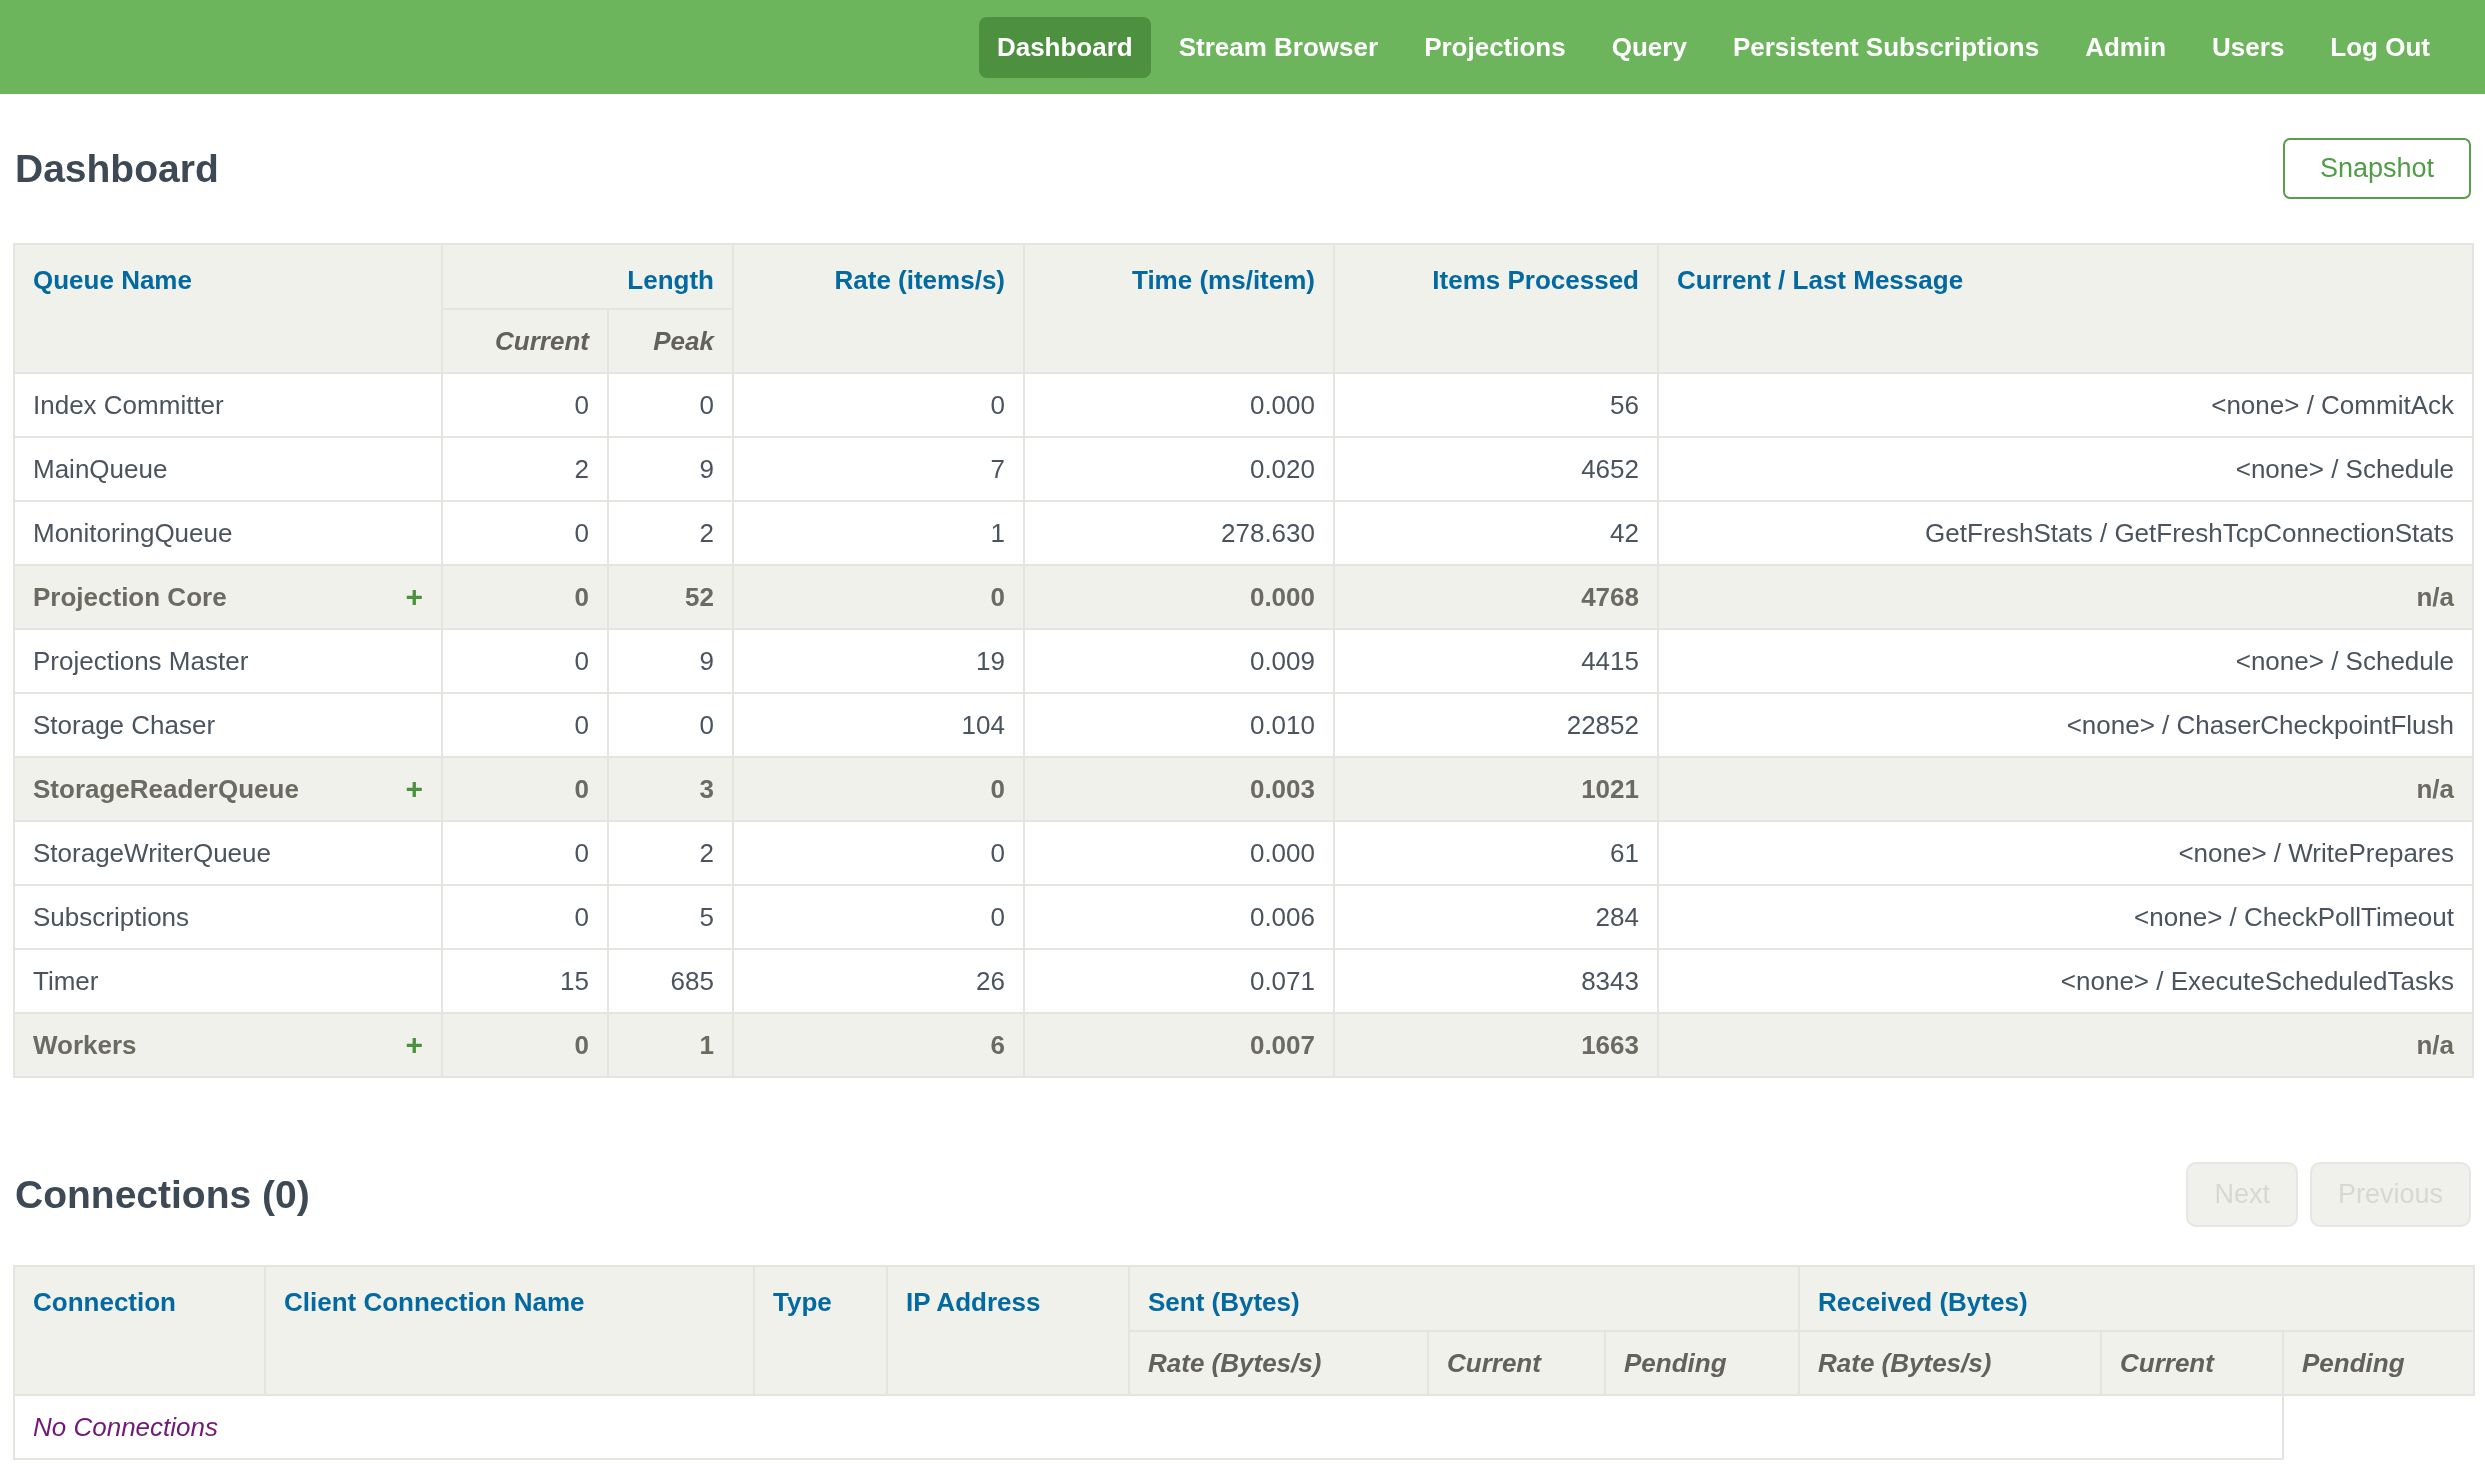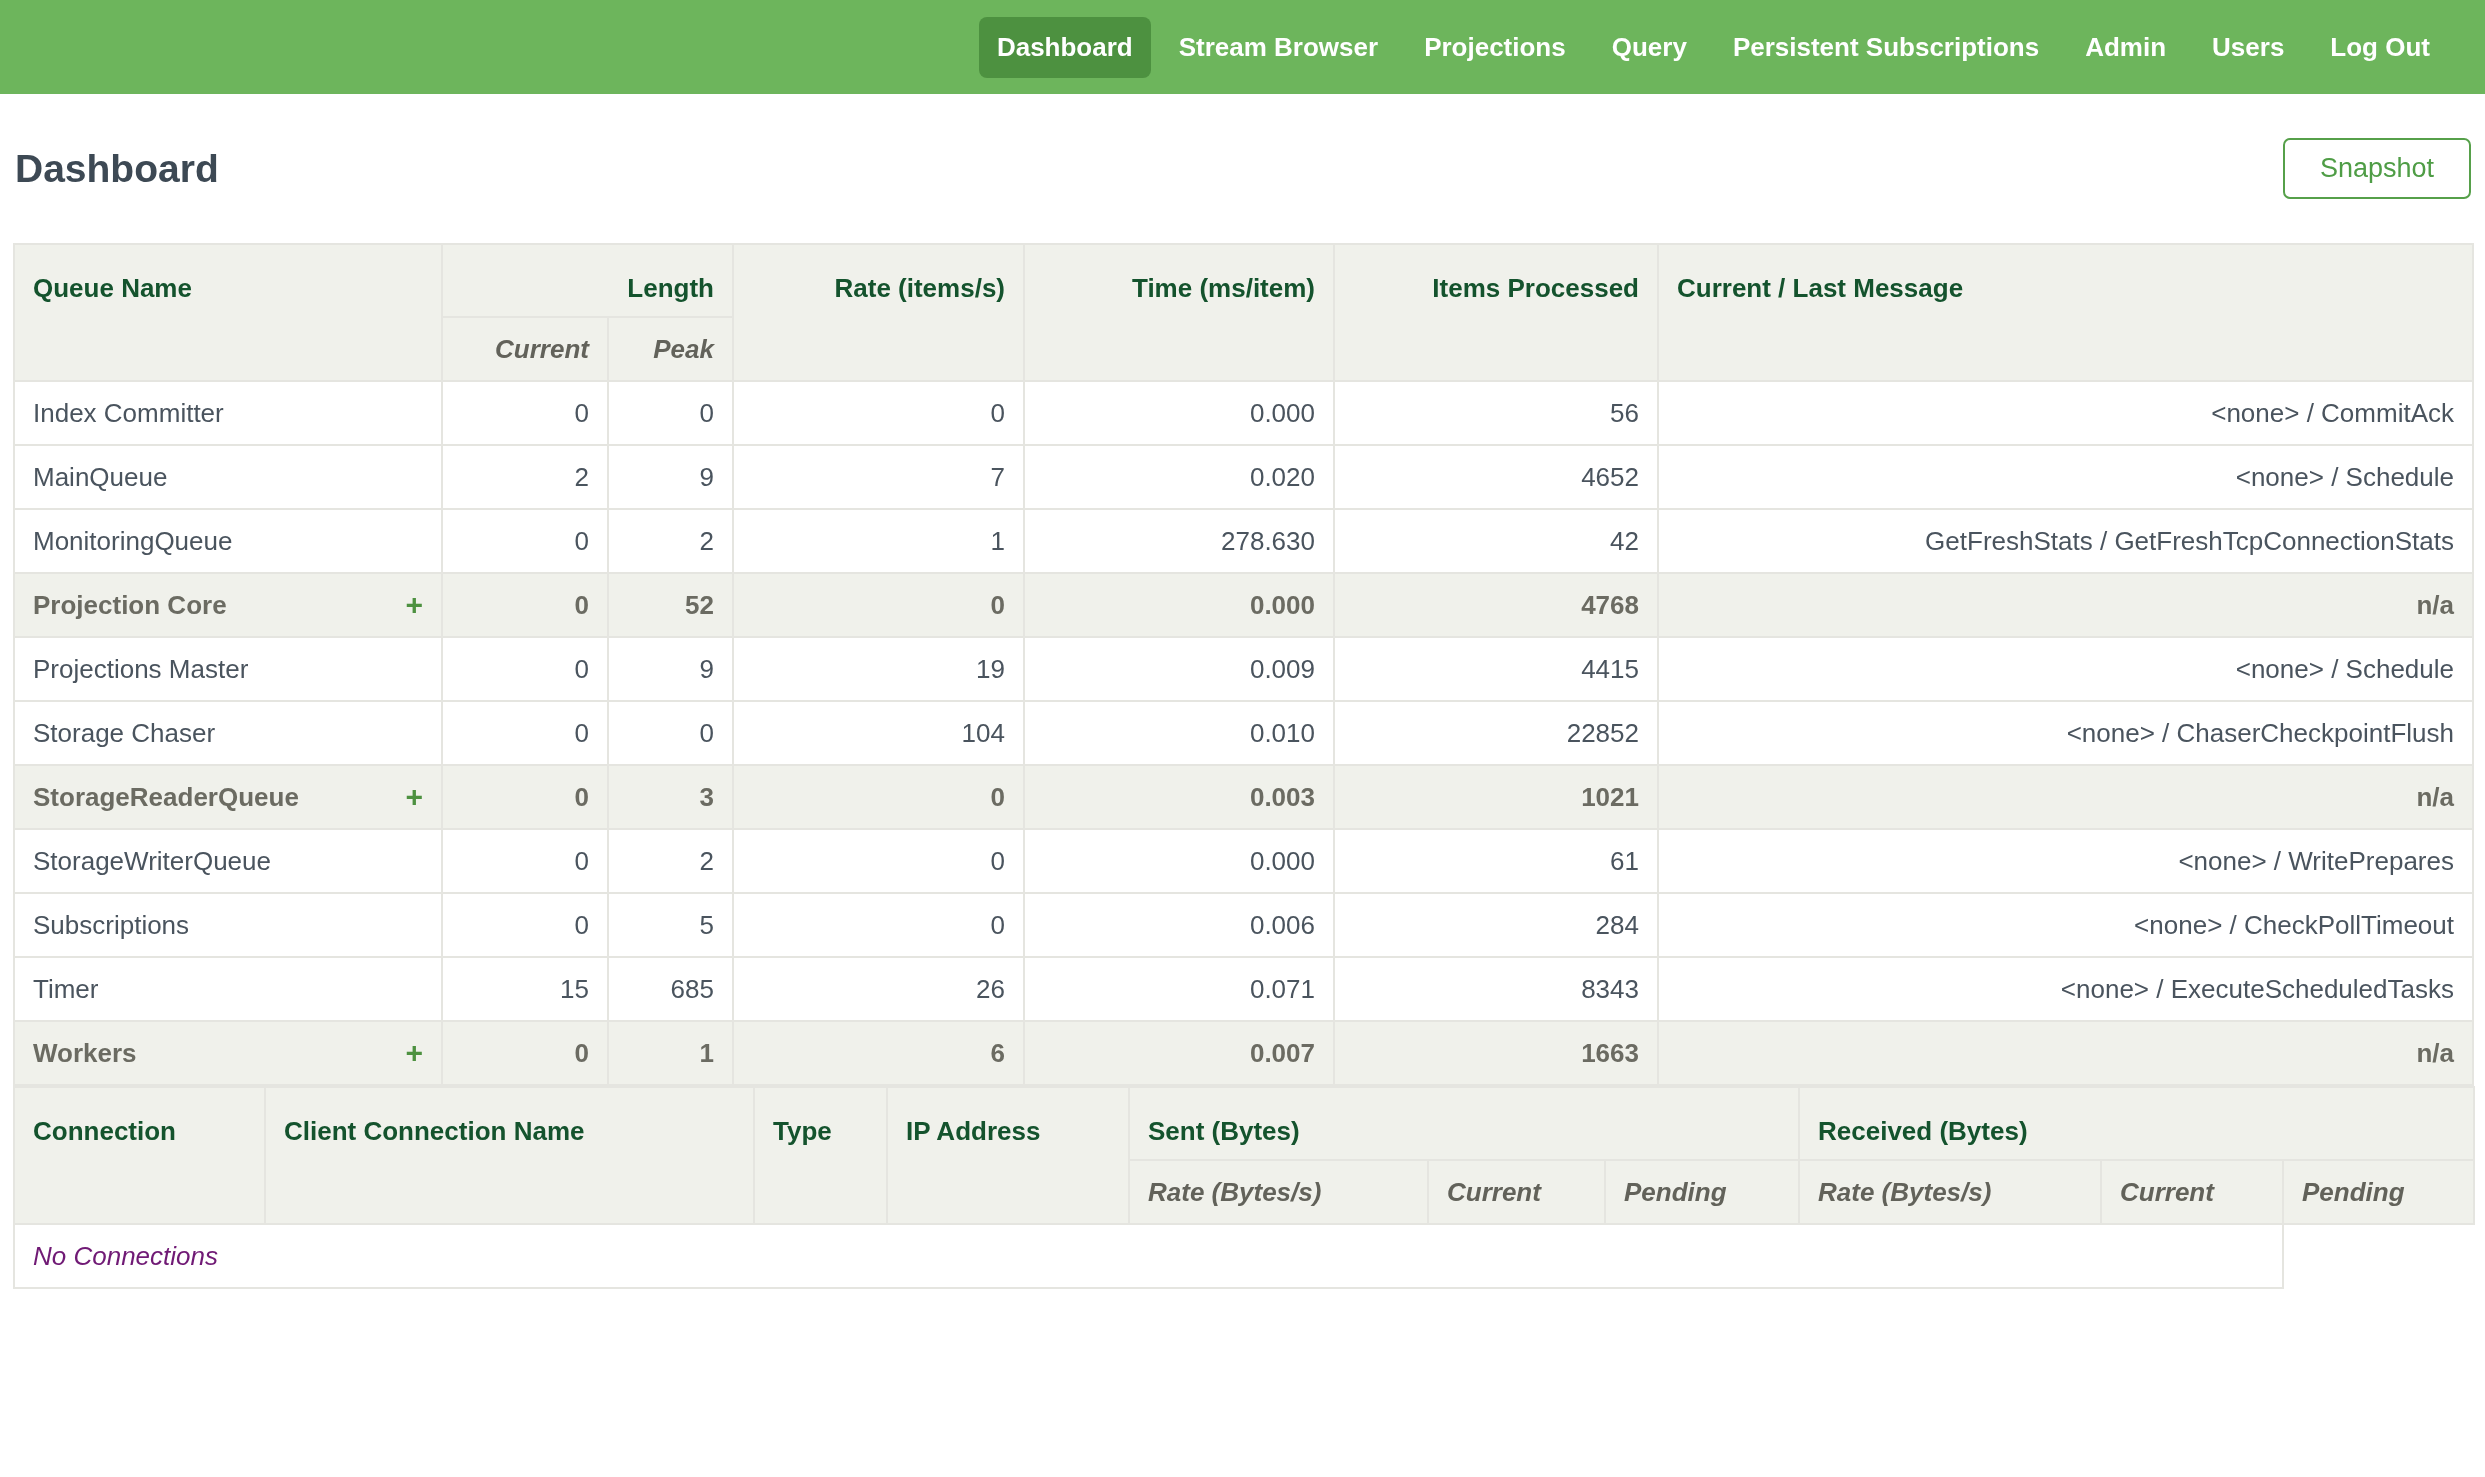--- a/index.html
+++ b/index.html
@@ -84,24 +84,24 @@
   
   table {
     border-collapse: collapse;
     table-layout: fixed;
     width: 2460px;
     font-size: 26px;
   }
   th, td { border: 2px solid #e5e5e0; }
   thead th {
     background: #f0f1eb;
-    color: #14532d;
+    color: #0369a1;
     font-weight: 700;
     vertical-align: top;
-    padding: 28px 18px 12px 18px;
+    padding: 20px 18px 12px 18px;
     text-align: left;
   }
   thead tr.subhead th {
     font-style: italic;
     color: #62625a;
     vertical-align: middle;
     padding: 12px 18px;
     height: 64px;
   }
   thead tr.grouphead th { height: 64px; }
@@ -351,20 +351,27 @@
           <td class="num">0</td>
           <td class="num">1</td>
           <td class="num">6</td>
           <td class="num">0.007</td>
           <td class="num">1663</td>
           <td class="msg">n/a</td>
         </tr>
       </tbody>
   </table>
 
+  <div class="connections-header">
+    <h2 class="connections-title">Connections (0)</h2>
+    <div class="pager">
+      <button class="pager-btn" disabled="">Next</button>
+      <button class="pager-btn" disabled="">Previous</button>
+    </div>
+  </div>
 
   <table>
     <colgroup>
       <col style="width:251px">
         <col style="width:489px">
         <col style="width:133px">
         <col style="width:242px">
       <col style="width:299px">
         <col style="width:177px">
         <col style="width:194px">

